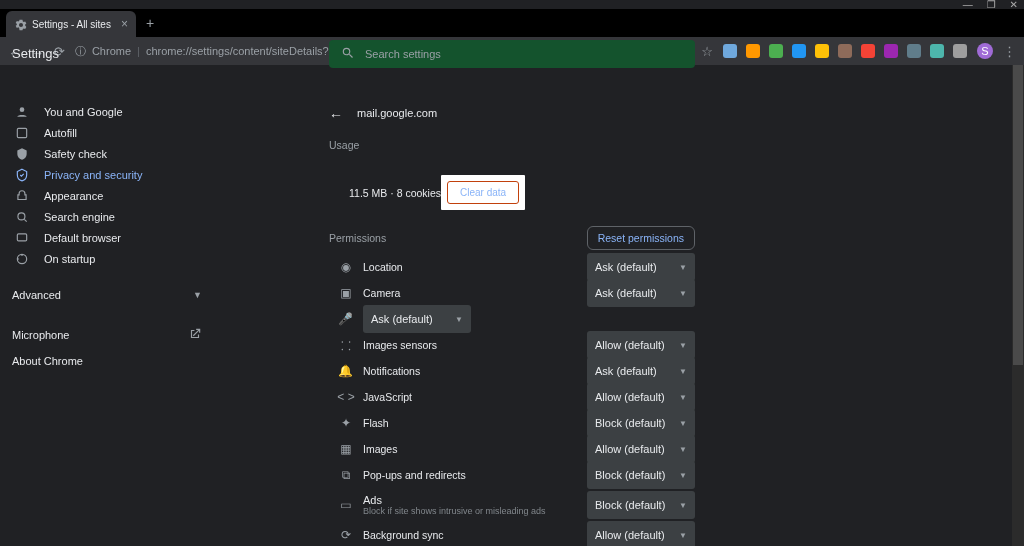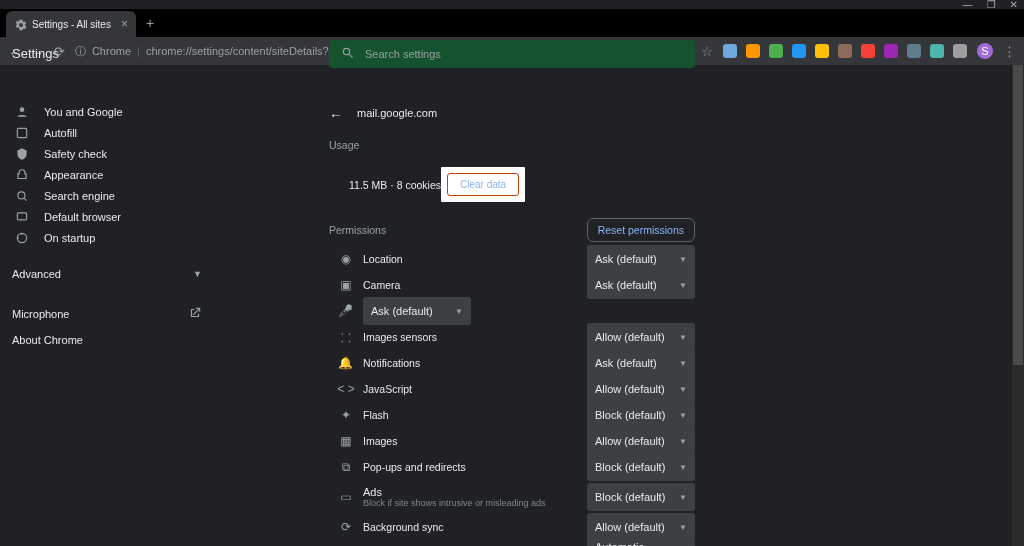--- a/index.html
+++ b/index.html
@@ -27,21 +27,21 @@
 .side-item .icon{width:16px;display:flex;justify-content:center;color:#9aa0a6}
 .side-item.active .icon{color:#8ab4f8}
 .side-sep{height:14px}
 .adv{display:flex;align-items:center;justify-content:space-between;padding:6px 18px 6px 12px;color:#e8eaed;font-size:10.5px;cursor:pointer}
 .ext-row{display:flex;align-items:center;justify-content:space-between;padding:6px 18px 6px 12px;color:#e8eaed;font-size:10.5px;cursor:pointer}
 .content{flex:1;padding-top:36px;overflow-y:auto;position:relative}
 .panel{width:366px;margin-left:109px}
 .panel-head{display:flex;align-items:center;gap:14px;padding:4px 0 10px 0}
 .panel-head .back{color:#e8eaed;font-size:14px}
 .panel-head .site{color:#e8eaed;font-size:11px}
-.sect-label{color:#9aa0a6;font-size:10.5px;margin:8px 0 10px 0}
+.sect-label{color:#9aa0a6;font-size:10.5px;margin:8px 0 18px 0}
 .usage-row{display:flex;align-items:center;padding:6px 0}
 .usage-text{color:#e8eaed;font-size:10.5px;margin-left:20px}
 .highlight-box{background:#fff;padding:6px;border-radius:1px}
 .clear-btn{border:1px solid #c2410c;background:transparent;color:#8ab4f8;font-size:10px;padding:5px 12px;border-radius:3px;cursor:pointer}
 .perm-head{display:flex;align-items:center;justify-content:space-between;margin:10px 0 4px 0}
 .reset-btn{border:1px solid #5f6368;background:transparent;color:#8ab4f8;font-size:10.5px;padding:5px 10px;border-radius:6px;cursor:pointer}
 .perm-row{display:flex;align-items:center;height:26px}
 .perm-row .picon{width:34px;display:flex;justify-content:center;color:#9aa0a6;font-size:12px}
 .perm-row .plabel{flex:1;color:#e8eaed;font-size:10.5px}
 .perm-row .psub{color:#80868b;font-size:9px;display:block}
@@ -136,20 +136,29 @@
         <span>Autofill</span>
       </div>
       <div class="side-item">
         <span class="icon">
           <svg viewBox="0 0 24 24">
             <path d="M12 2l8 4v6c0 5-3.5 9-8 10-4.5-1-8-5-8-10V6z"></path>
           </svg>
         </span>
         <span>Safety check</span>
       </div>
+      <div class="side-item active">
+        <span class="icon">
+          <svg viewBox="0 0 24 24">
+            <path d="M12 2l8 4v6c0 5-3.5 9-8 10-4.5-1-8-5-8-10V6z" fill="none" stroke="currentColor" stroke-width="2"></path>
+            <path d="M9 12l2 2 4-4" fill="none" stroke="currentColor" stroke-width="2"></path>
+          </svg>
+        </span>
+        <span>Privacy and security</span>
+      </div>
       <div class="side-item">
         <span class="icon">
           <svg viewBox="0 0 24 24">
             <path d="M12 3a5 5 0 00-5 5v2H5v8h14v-8h-2V8a5 5 0 00-5-5z" fill="none" stroke="currentColor" stroke-width="2"></path>
           </svg>
         </span>
         <span>Appearance</span>
       </div>
       <div class="side-item">
         <span class="icon">

